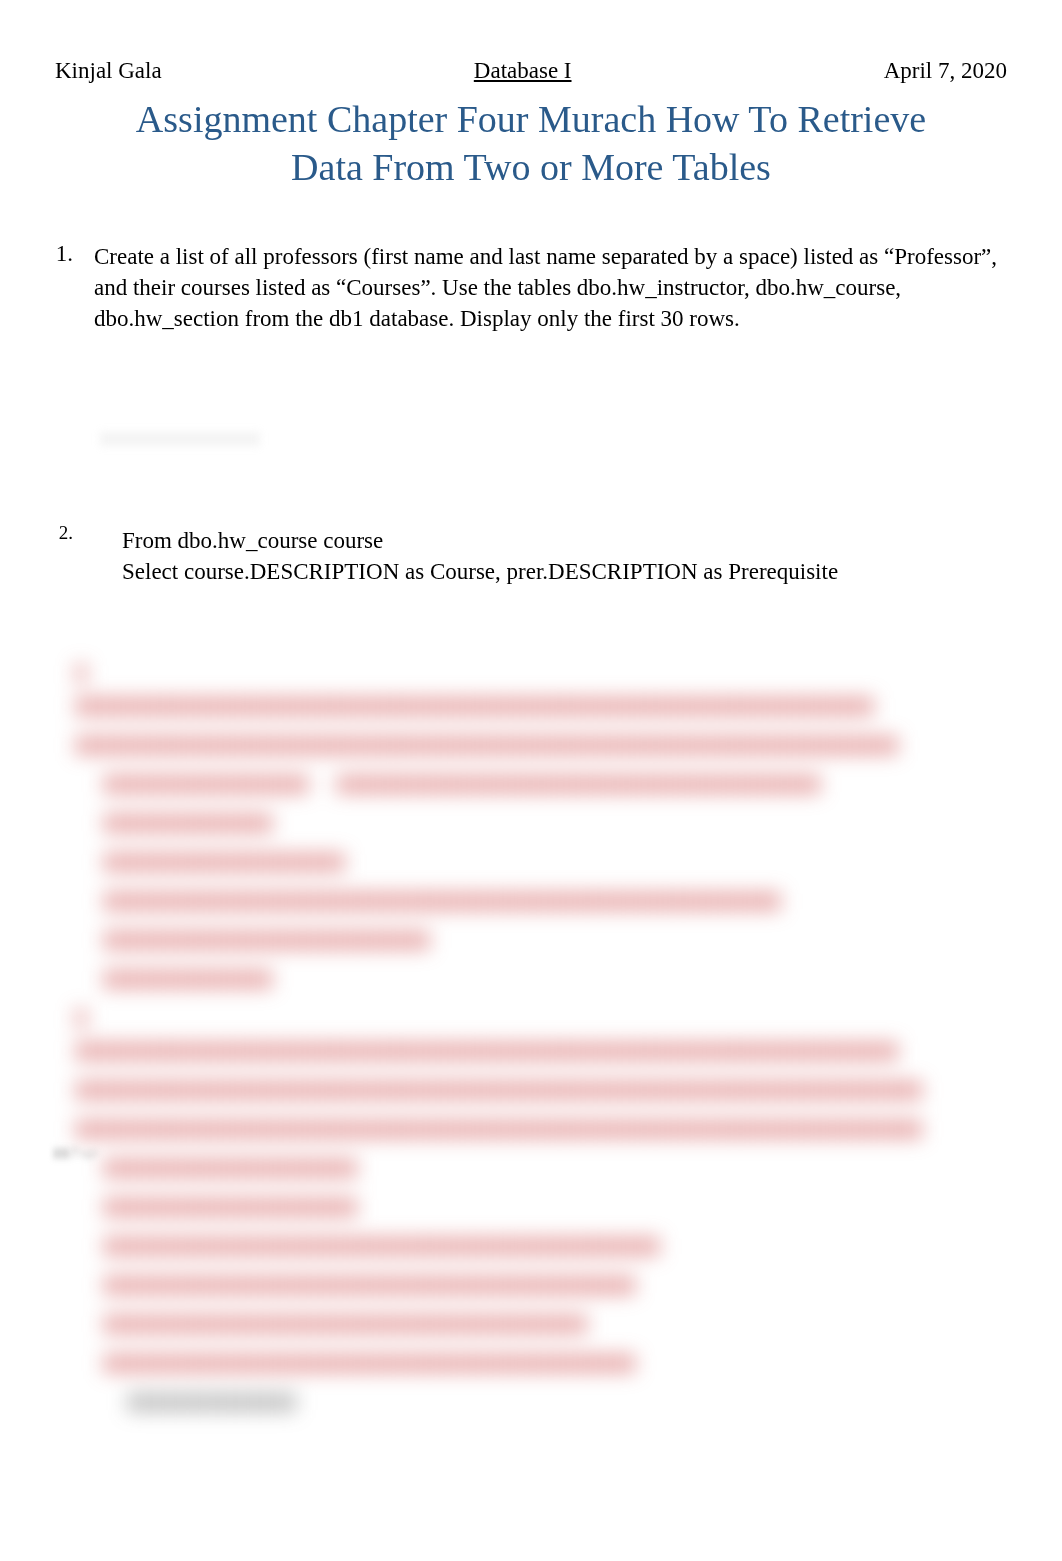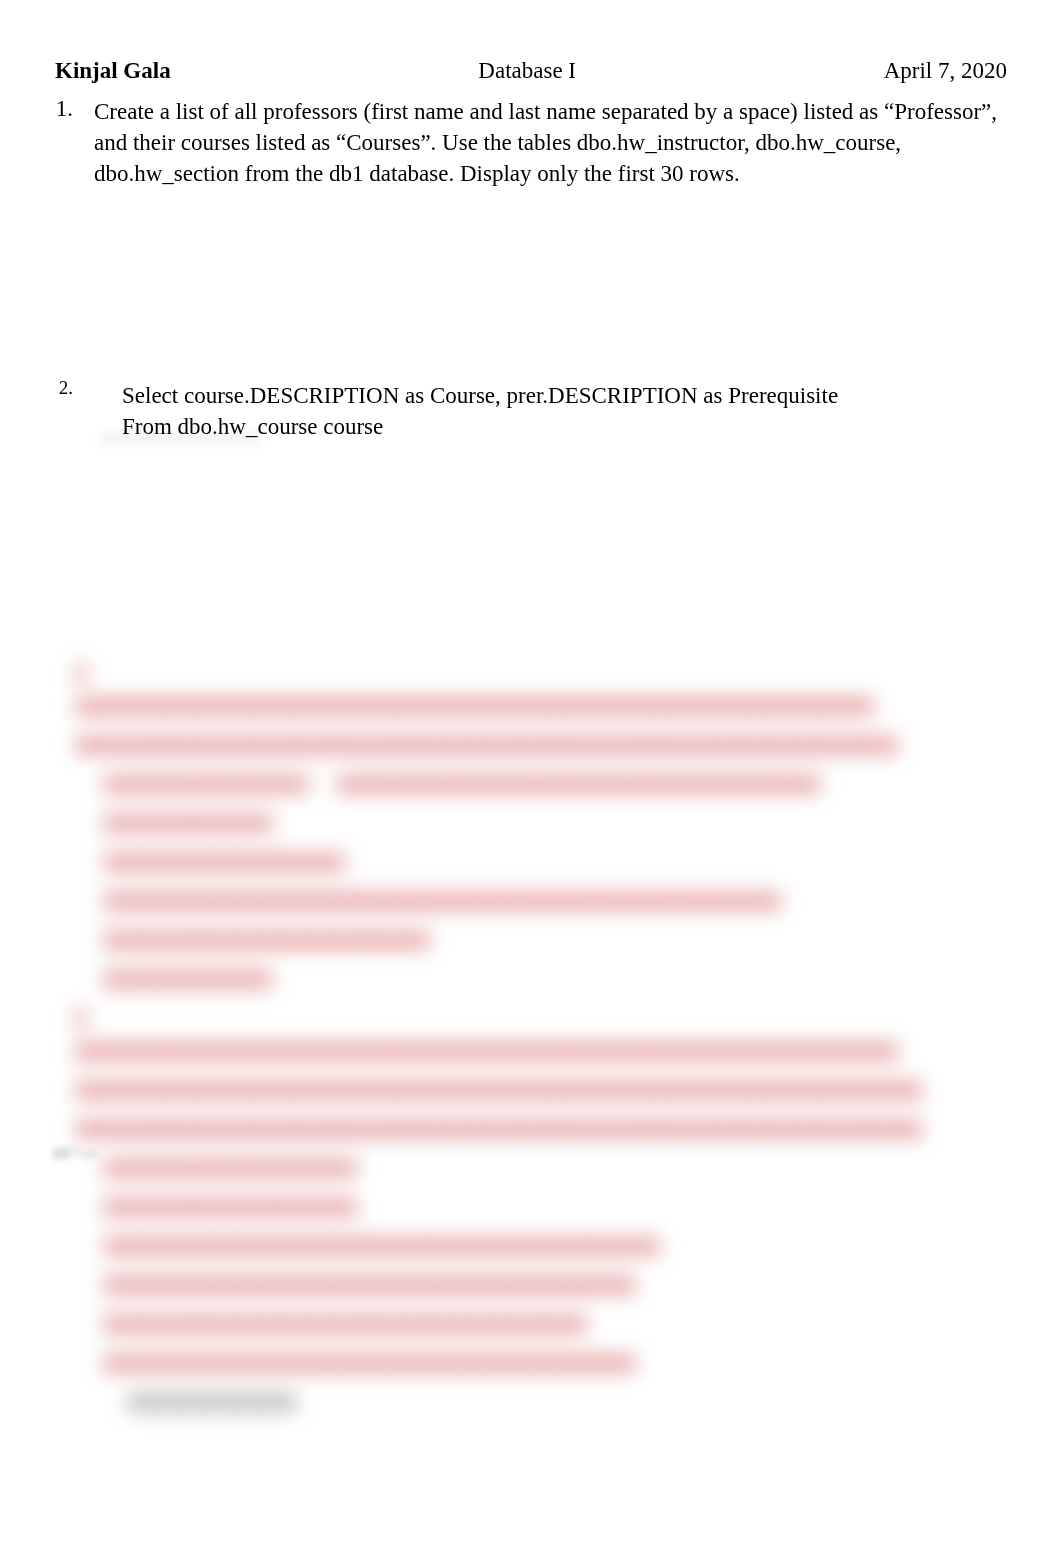--- a/index.html
+++ b/index.html
@@ -21,24 +21,24 @@
     .header-row {
       display: flex;
       justify-content: space-between;
       font-size: 23px;
       color: #000000;
       margin-bottom: 12px;
       padding: 0 2px;
     }
     .header-left {
       text-align: right;
-      font-weight: bold;
     }
     .header-center {
       text-align: right;
+      text-decoration: underline;
     }
     .header-right {
       text-align: right;
     }
     .title {
       color: #2a5a8a;
       font-size: 38px;
       text-align: center;
       line-height: 1.25;
       margin: 0 auto 50px auto;
@@ -142,20 +142,21 @@
 <body>
 
 <div class="page">
 
   <div class="header-row">
     <div class="header-left">Kinjal Gala</div>
     <div class="header-center">Database I</div>
     <div class="header-right">April 7, 2020</div>
   </div>
 
+  <h1 class="title">Assignment Chapter Four Murach How To Retrieve Data From Two or More Tables</h1>
 
   <ol class="question-list">
 
     <li class="question-item">
       <div class="q-number">1.</div>
       <div class="q-content">
         <div class="q-content-text">Create a list of all professors (first name and last name separated by a space) listed as “Professor”, and their courses listed as “Courses”. Use the tables dbo.hw_instructor, dbo.hw_course, dbo.hw_section from the db1 database. Display only the first 30 rows.</div>
       </div>
     </li>
 
@@ -163,22 +164,22 @@
 
   <div class="gap-1"></div>
   <div class="blur-bar-1"></div>
 
   <ol class="question-list q2-section">
 
     <li class="question-item">
       <div class="q-number-small">2.</div>
       <div class="q-content">
         <div class="code-block">
+          <div class="code-line">From dbo.hw_course course</div>
           <div class="code-line">Select course.DESCRIPTION as Course, prer.DESCRIPTION as Prerequisite</div>
-          <div class="code-line">From dbo.hw_course course</div>
         </div>
       </div>
     </li>
 
   </ol>
 
 </div>
 
 <div class="blurred-region">
   <div class="blur-q-line blur-text">▮ ▮▮▮▮▮▮▮▮▮▮▮▮▮▮▮▮▮▮▮▮▮▮▮▮▮▮▮▮▮▮▮▮▮▮▮▮▮▮▮▮▮▮▮▮▮▮▮▮▮▮▮▮▮▮▮▮▮▮▮▮▮▮▮▮▮▮</div>

